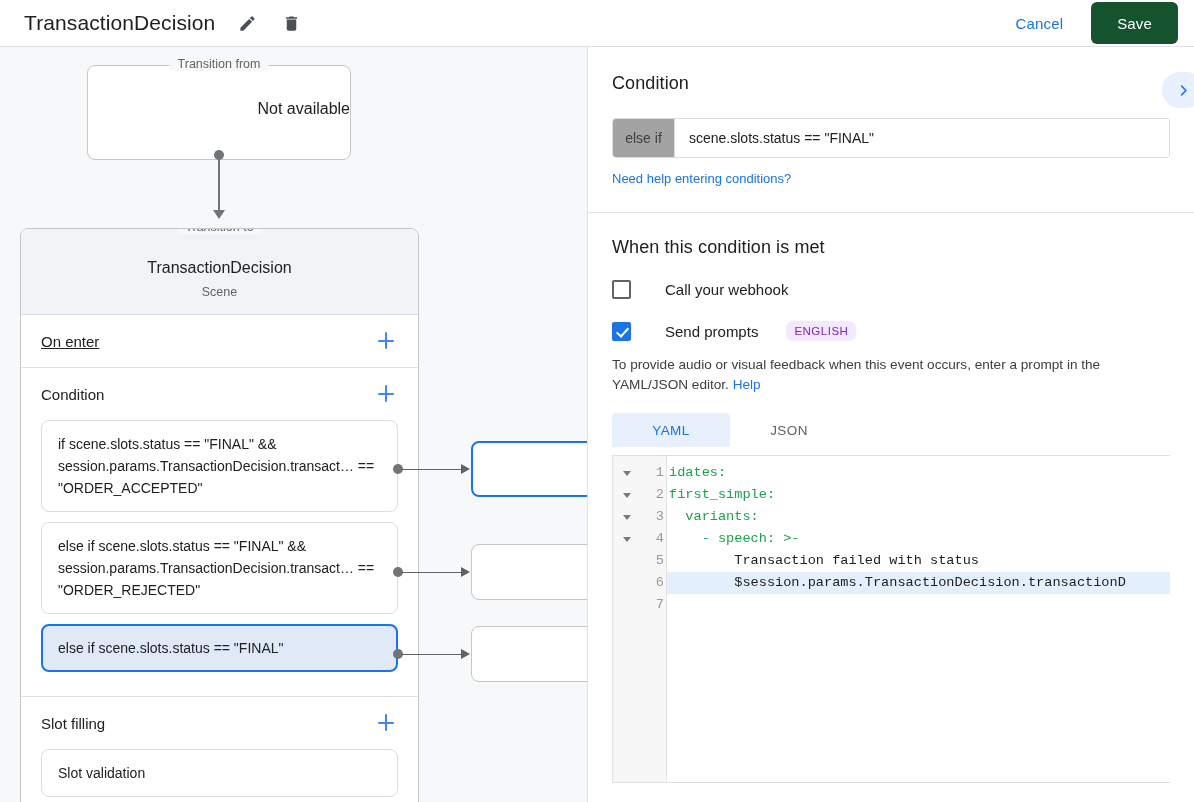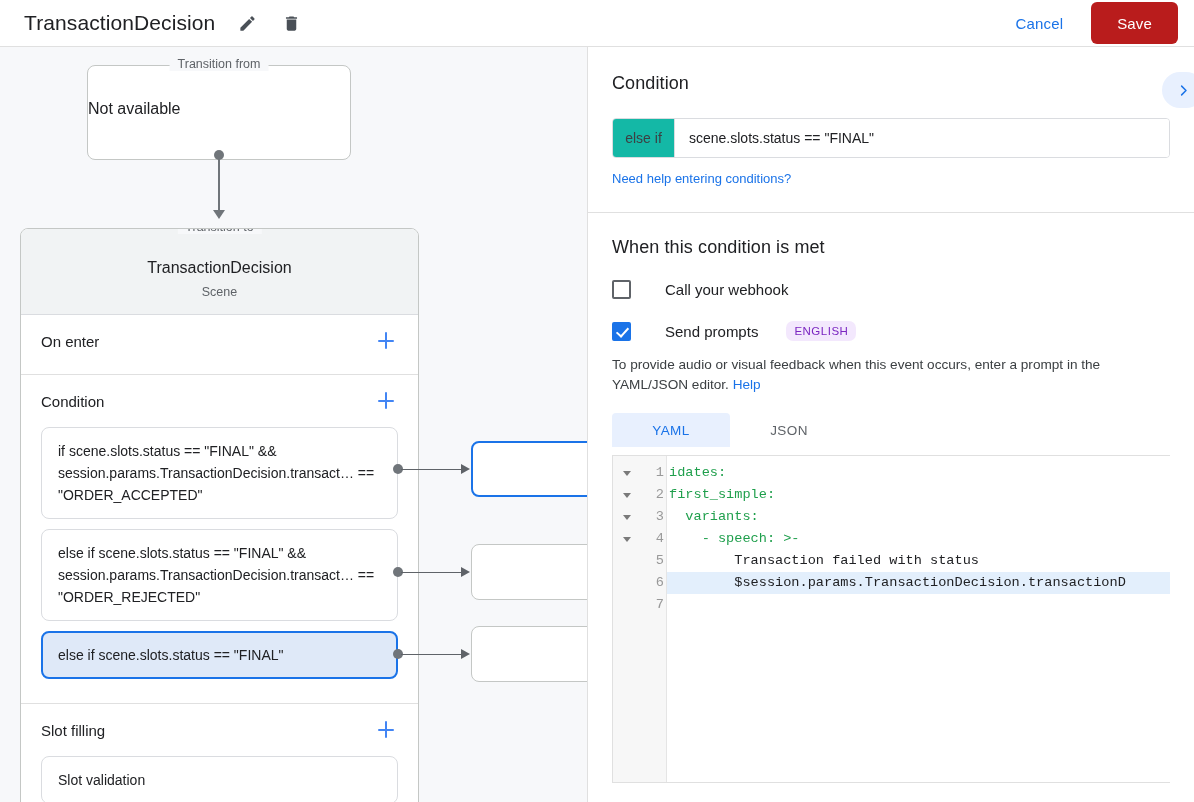--- a/index.html
+++ b/index.html
@@ -28,21 +28,21 @@
     cursor: pointer; background: none; border: none;
   }
   .icon-btn svg { display: block; fill: #4a5057; }
   .topbar-spacer { flex: 1; }
   .btn-cancel {
     color: #1a73e8; font-size: 15px; font-weight: 500;
     background: none; border: none; cursor: pointer;
     padding: 9px 16px; border-radius: 4px; letter-spacing: .15px;
   }
   .btn-save {
-    background: #b91c1c; color: #fff; font-size: 15px; font-weight: 500;
+    background: #14532d; color: #fff; font-size: 15px; font-weight: 500;
     border: none; border-radius: 6px; cursor: pointer;
     padding: 0 26px; height: 42px; margin-left: 12px; margin-right: 16px;
     letter-spacing: .15px;
   }
 
   
   .canvas {
     position: absolute; left: 0; top: 47px; width: 588px; height: 755px;
     background: #f7f8fa; overflow: hidden;
   }
@@ -58,21 +58,21 @@
   }
   .fs-legend {
     position: absolute; top: -9px; left: 50%; transform: translateX(-50%);
     background: #f7f8fa; padding: 0 8px;
     font-size: 12.5px; color: #5f6368; white-space: nowrap;
   }
   #transition-from {
     left: 87px; top: 18px; width: 264px; height: 95px;
   }
   #transition-from .content {
-    position: absolute; left: 0; right: 0; top: 34px; text-align: left;
+    position: absolute; left: 0; right: 0; top: 34px; text-align: right;
     font-size: 16px; color: #202124;
   }
 
   .conn-dot {
     position: absolute; width: 10px; height: 10px; border-radius: 50%;
     background: #70757a;
   }
   .conn-line-v {
     position: absolute; width: 1.5px; background: #70757a;
   }
@@ -165,21 +165,21 @@
     justify-content: center; cursor: pointer;
   }
   .expand-pill svg { display: block; stroke: #1a73e8; fill: none;
     stroke-width: 2.4; stroke-linecap: round; stroke-linejoin: round; }
 
   .cond-input-row {
     display: flex; margin-top: 24px; border: 1px solid #dadce0; border-radius: 4px;
     height: 40px; overflow: hidden; background: #fff;
   }
   .cond-prefix {
-    width: 62px; background: #14b8a6; border-right: 1px solid #dadce0;
+    width: 62px; background: #a3a3a3; border-right: 1px solid #dadce0;
     display: flex; align-items: center; justify-content: center;
     font-size: 14px; color: #3c4043; flex: 0 0 62px;
   }
   .cond-value {
     flex: 1; border: none; outline: none; padding: 0 14px;
     font-size: 14px; color: #202124; font-family: "Liberation Sans", sans-serif;
     background: #fff;
   }
   .help-link {
     display: inline-block; margin-top: 13px;
@@ -274,21 +274,21 @@
     <div class="conn-line-v" style="left:218.2px; top:108px; height:58px;"></div>
     <div class="conn-arrow-down" style="left:213px; top:163px;"></div>
 
     <div id="scene-card">
       <div id="scene-head">
         <div class="legend">Transition to</div>
         <div class="title">TransactionDecision</div>
         <div class="sub">Scene</div>
       </div>
 
-      <div class="section" style="padding-bottom:7px;">
+      <div class="section" style="padding-bottom:0;text-decoration:underline;">
         <div class="section-head">
           <span class="section-title">On enter</span>
           <button class="plus-btn"></button>
         </div>
       </div>
 
       <div class="section">
         <div class="section-head">
           <span class="section-title">Condition</span>
           <button class="plus-btn"></button>

